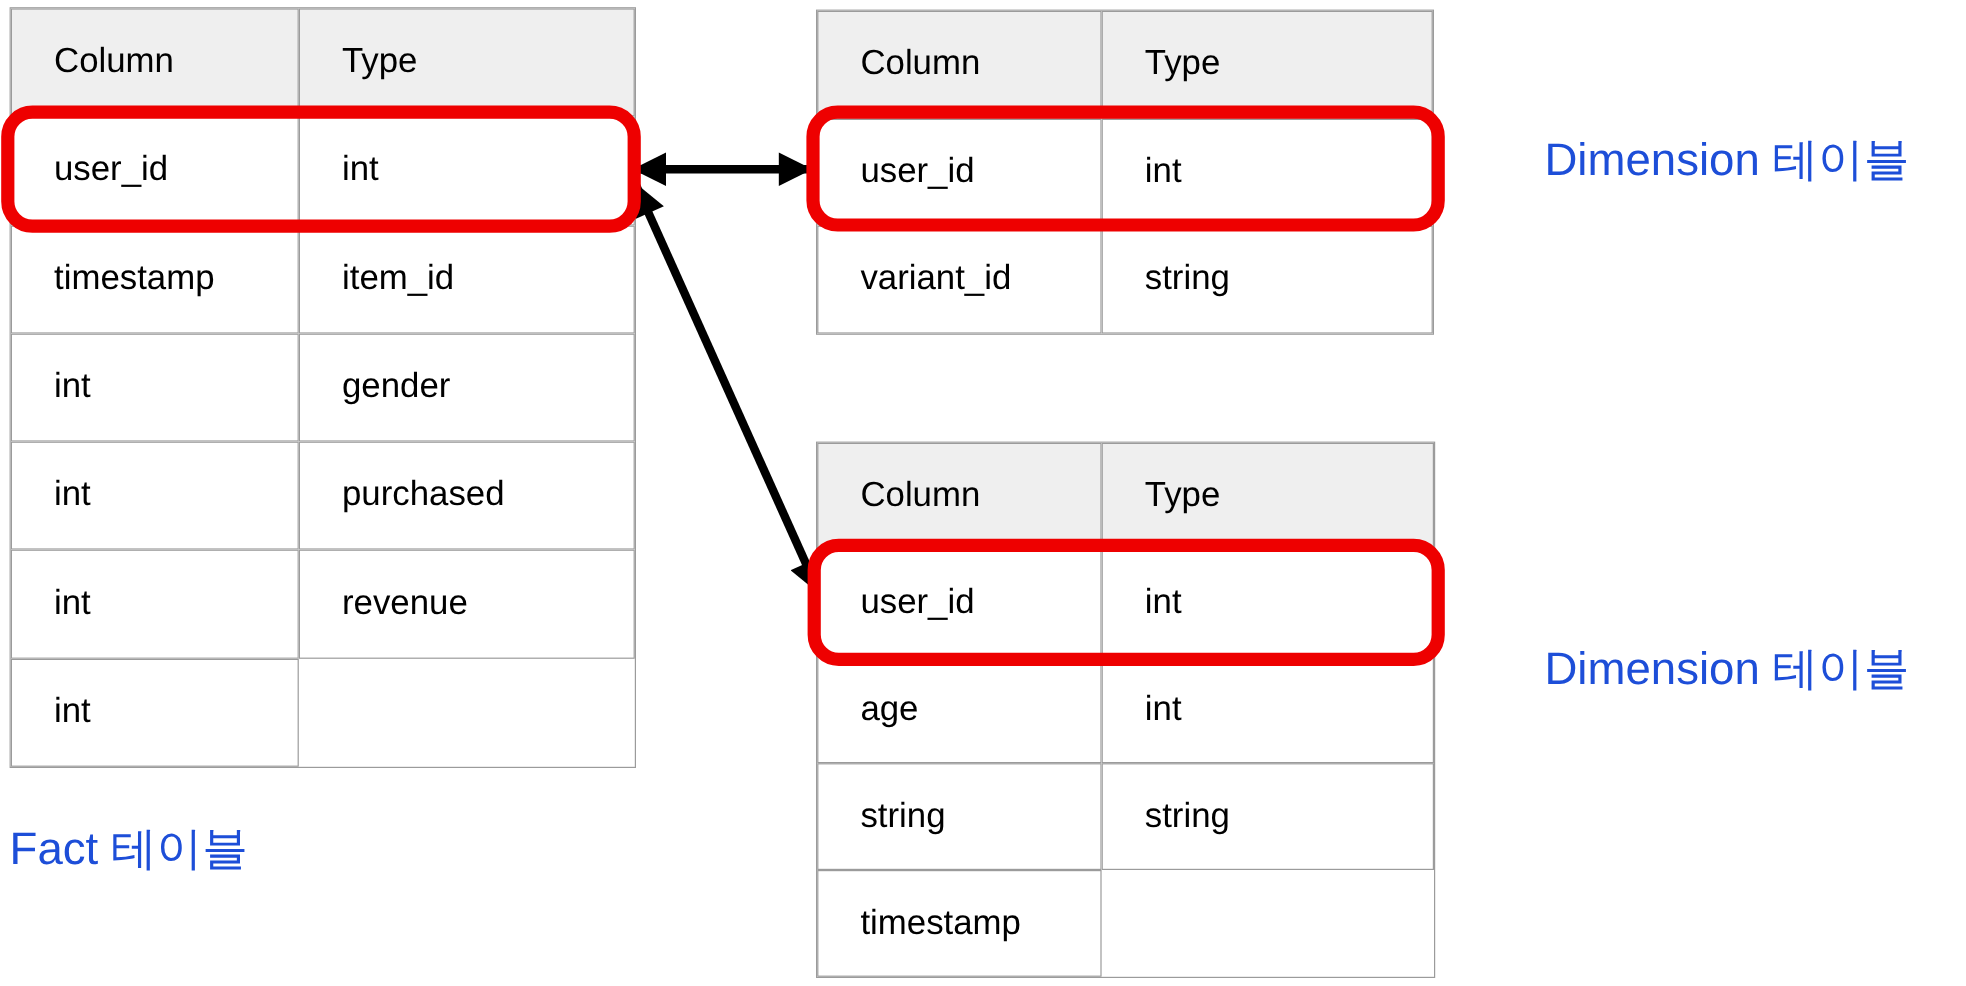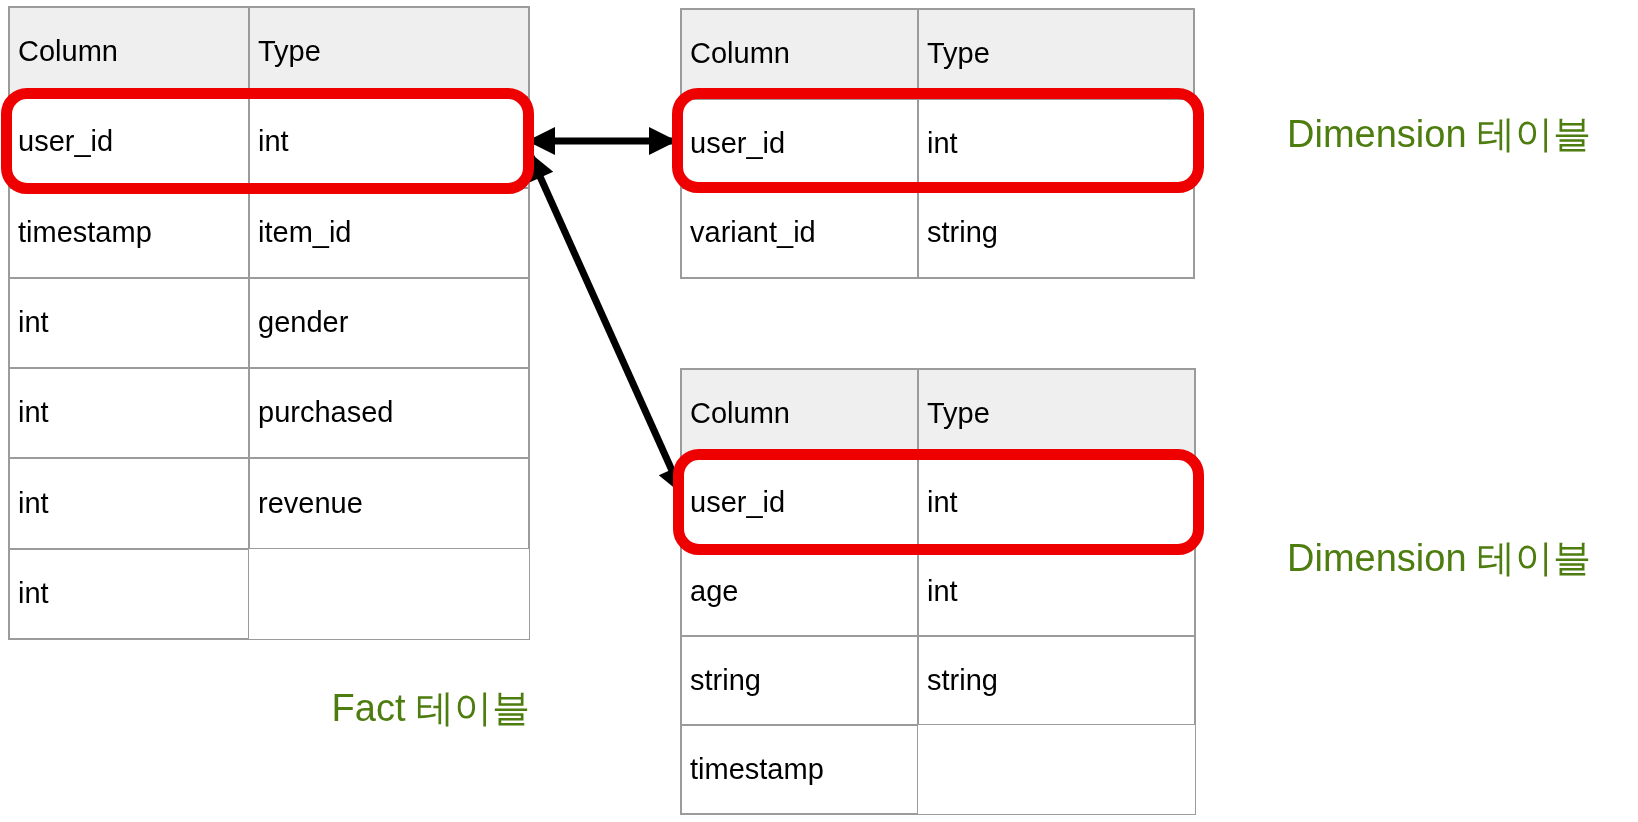--- a/index.html
+++ b/index.html
@@ -18,21 +18,21 @@
     position: absolute;
     display: grid;
     border: 1px solid #9b9b9b;
     background: #ffffff;
     box-sizing: border-box;
   }
   .tbl .cell {
     border: 1px solid #9b9b9b;
     display: flex;
     align-items: center;
-    padding-left: 8px;
+    padding-left: 35px;
     font-size: 29px;
     line-height: 1.1;
     background: #ffffff;
     overflow: hidden;
     white-space: nowrap;
   }
   .tbl .cell.head { background: #efefef; }
 
   .tbl-fact {
     left: 8px; top: 6px; width: 522px; height: 634px;
@@ -70,25 +70,25 @@
     width: 1638px; height: 822px;
     pointer-events: none;
   }
 
   
   .caption {
     position: absolute;
     font-size: 38px;
     line-height: 1.2;
     white-space: nowrap;
-    color: #4d7c0f;
+    color: #1d4ed8;
   }
   .caption-fact {
     left: 8px; top: 686px; width: 522px;
-    text-align: right;
+    text-align: left;
   }
   .caption-dim-top    { left: 1287px; top: 112px; }
   .caption-dim-bottom { left: 1287px; top: 536px; }
 </style>
 </head>
 <body>
 
 <div class="canvas">
 
   <svg class="arrows" viewBox="0 0 1638 822" xmlns="http://www.w3.org/2000/svg">

